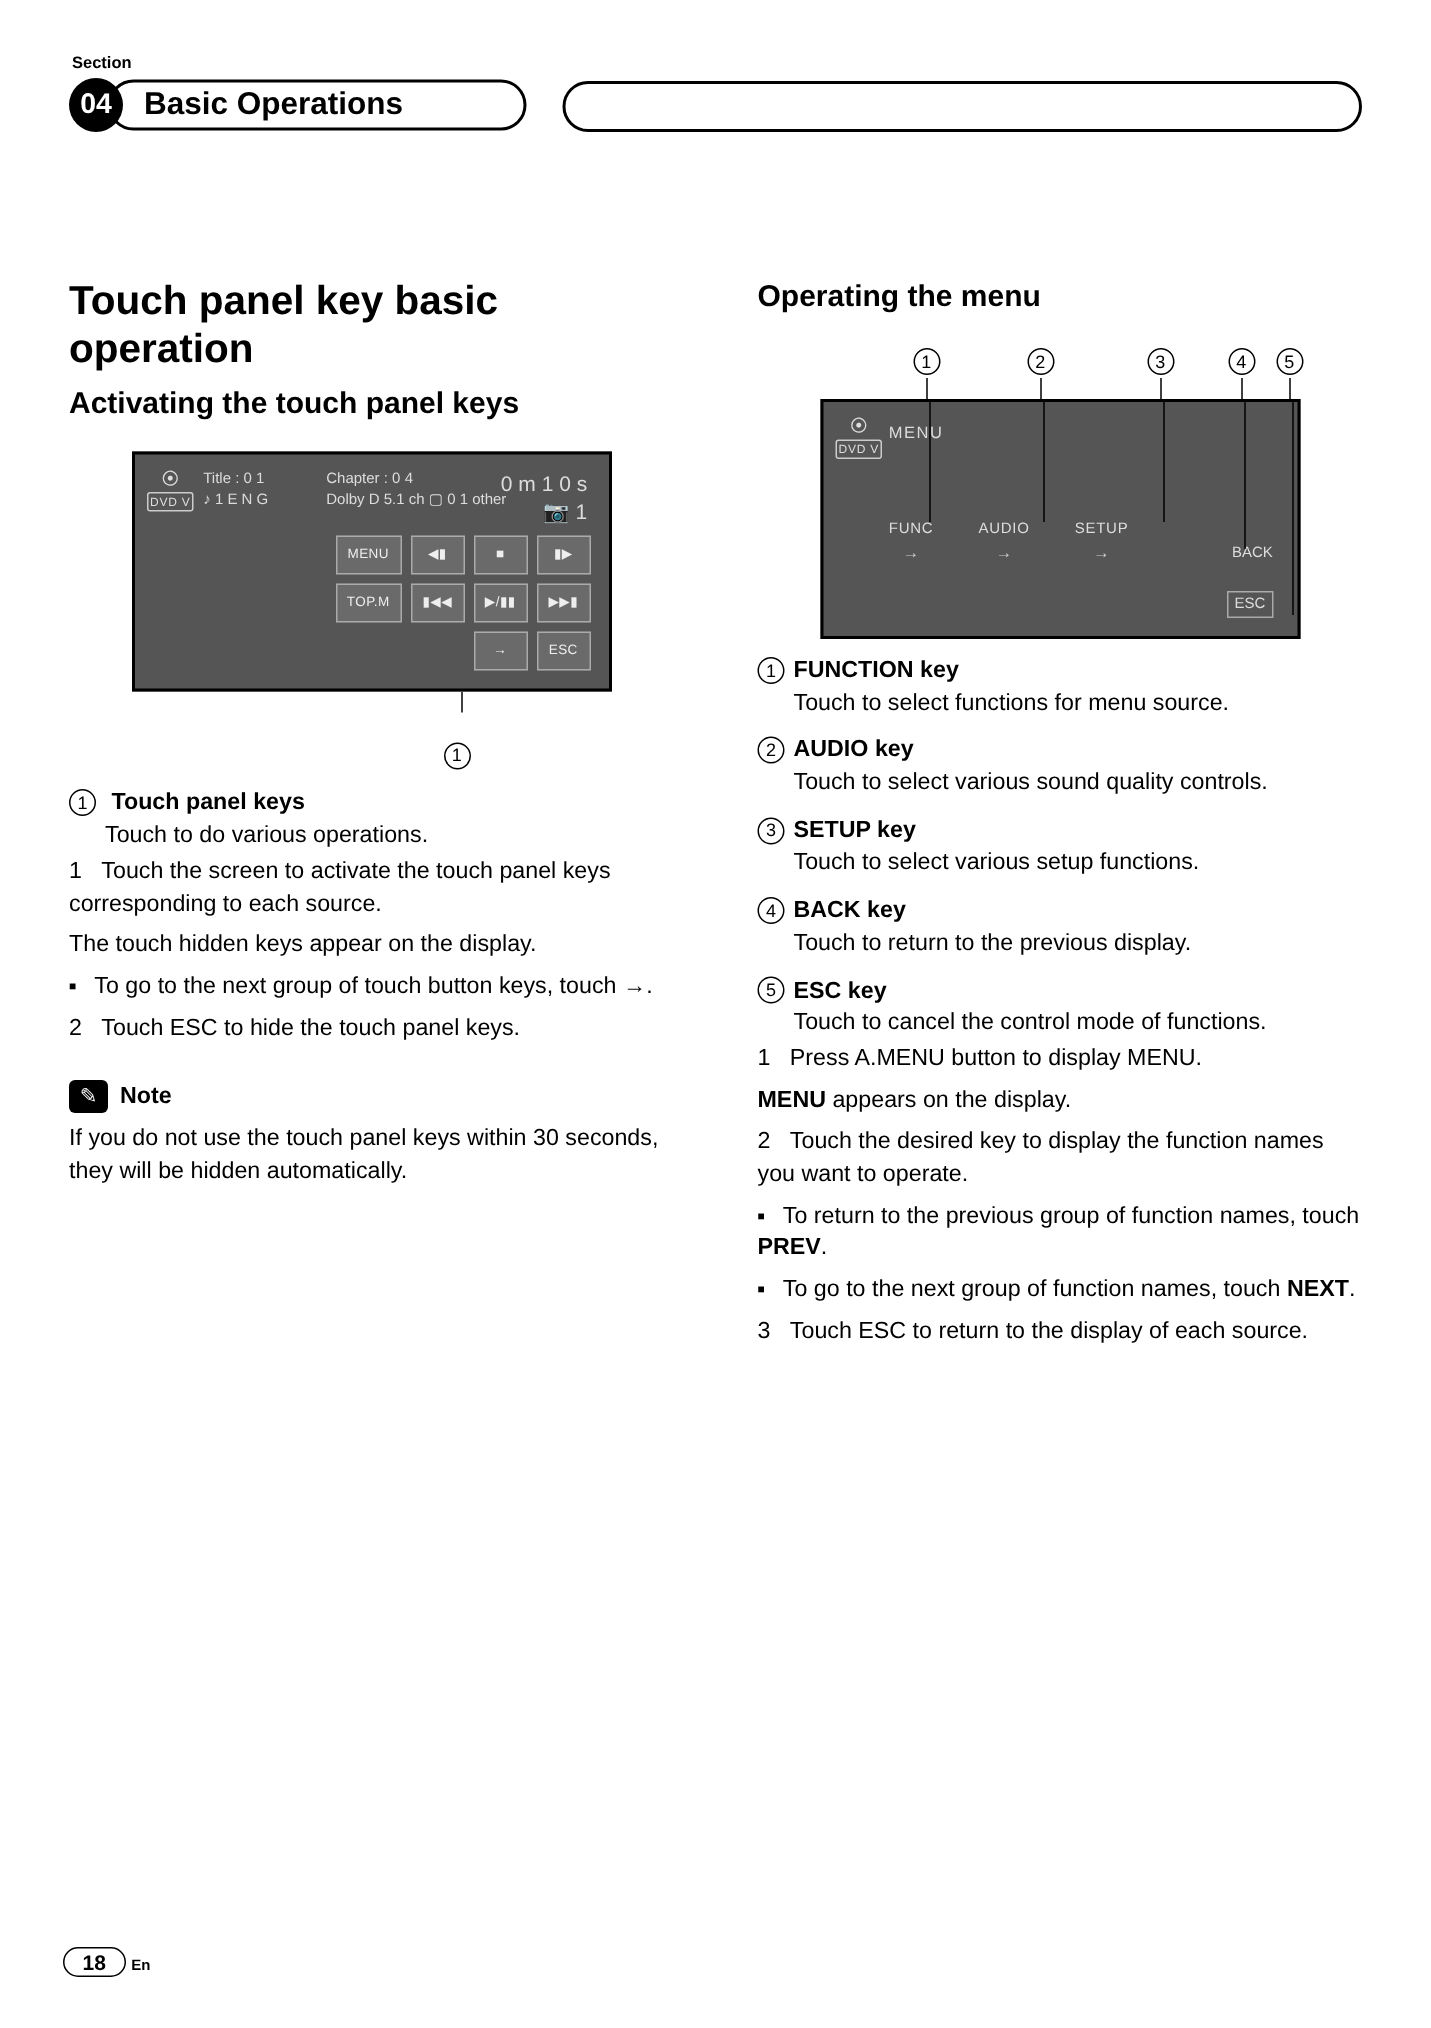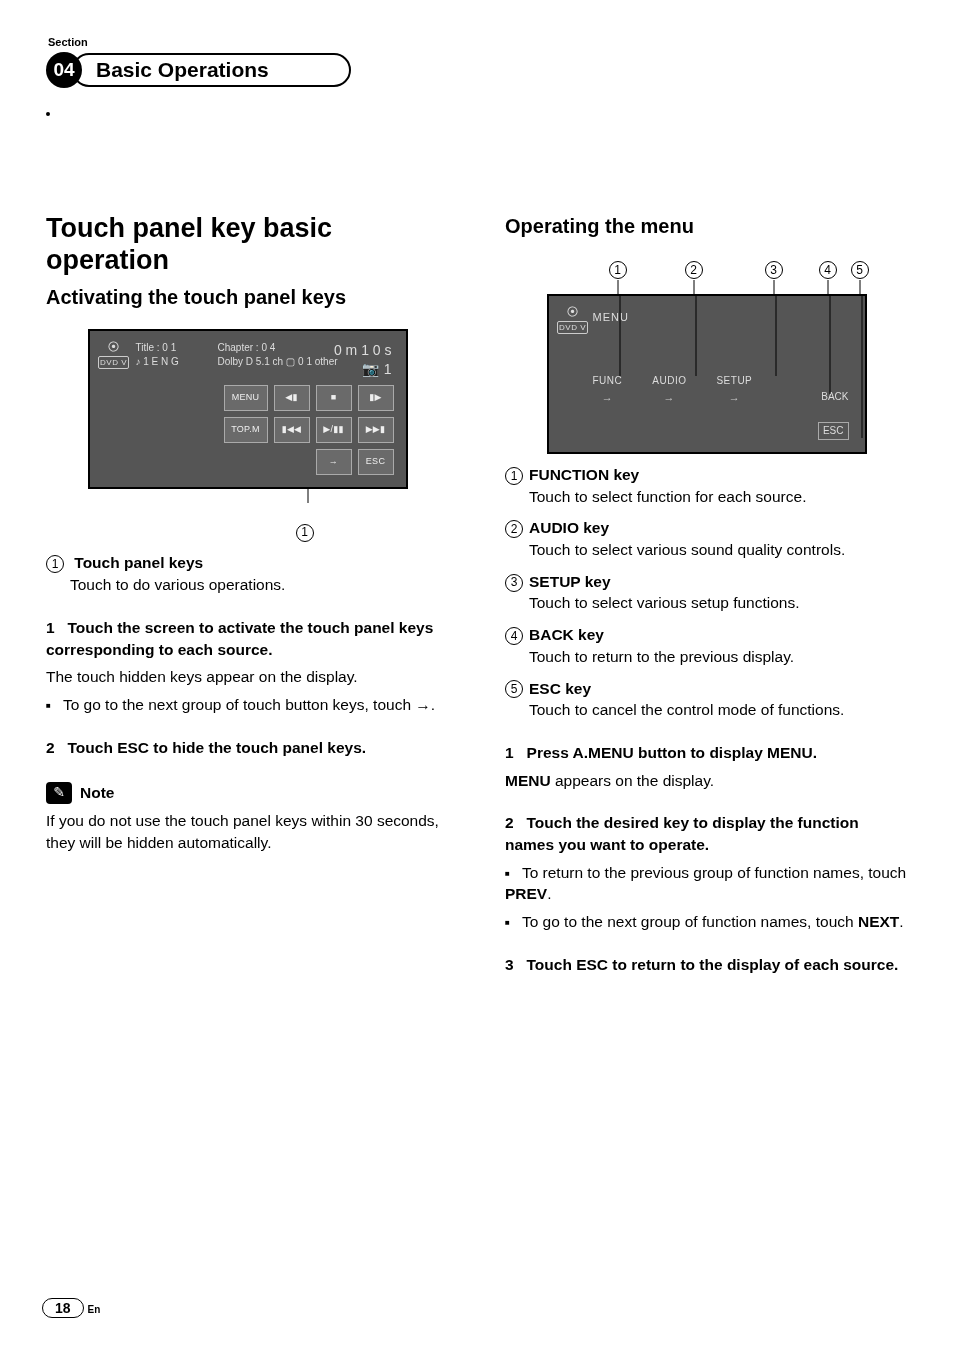--- a/index.html
+++ b/index.html
@@ -1,21 +1,21 @@
 <!DOCTYPE html>
 <html><head>
 <meta charset="utf-8">
 <style>
   * { box-sizing: border-box; }
   body { margin: 0; padding: 0; background: #fff; font-family: Arial, Helvetica, sans-serif; color: #000; width: 954px; }
   .page { width: 954px; height: 1352px; position: relative; padding: 36px 46px 0 46px; }
 
   .section-label { font-size: 11px; font-weight: bold; margin-left: 2px; }
 
-  .header-row { display: flex; align-items: flex-start; gap: 24px; margin-top: 4px; flex-direction: column; }
+  .header-row { display: flex; align-items: flex-end; gap: 24px; margin-top: 4px; }
   .pill-group { display: flex; align-items: center; }
   .num-circle { width: 36px; height: 36px; border-radius: 50%; background: #000; color: #fff; display: flex; align-items: center; justify-content: center; font-weight: bold; font-size: 19px; margin-right: -10px; z-index: 2; }
   .title-pill { border: 2px solid #000; border-radius: 18px; height: 34px; display: flex; align-items: center; padding: 0 80px 0 22px; font-weight: 900; font-size: 21px; }
   .empty-pill { border: 2px solid #000; border-radius: 18px; height: 34px; flex: 1; }
 
   .columns { display: flex; gap: 56px; margin-top: 96px; }
   .col { flex: 1; font-size: 15.5px; line-height: 1.4; }
 
   h1.main { font-size: 27px; font-weight: 900; margin: 0 0 6px 0; line-height: 1.2; }
   h2.sub { font-size: 20px; font-weight: 900; margin: 2px 0 18px 0; }
@@ -33,21 +33,21 @@
 
   .btn-grid { position: absolute; bottom: 12px; right: 12px; display: grid; grid-template-columns: 44px 36px 36px 36px; grid-template-rows: 26px 26px 26px; gap: 6px; }
   .sbtn { border: 1px solid #aaa; background: #6a6a6a; display: flex; align-items: center; justify-content: center; font-size: 9px; color: #eee; letter-spacing: 0.3px; }
 
   .callout-line { stroke: #000; stroke-width: 1; }
   .circ-num { width: 18px; height: 18px; border: 1px solid #000; border-radius: 50%; display: inline-flex; align-items: center; justify-content: center; font-size: 12px; background:#fff; vertical-align: middle; margin-right: 6px; }
 
   p { margin: 6px 0; }
   .item { margin-top: 10px; }
   .item-body { padding-left: 24px; }
-  .step-head { font-weight: bold; margin-top: 21px; }
+  .step-head { font-weight: normal; margin-top: 2px; }
   .bullet-sq::before { content: "■"; font-size: 8px; vertical-align: 2px; margin-right: 8px; color:#000; }
 
   .note-row { display: flex; align-items: center; gap: 8px; margin-top: 24px; }
   .note-icon { width: 26px; height: 22px; background: #000; border-radius: 4px; display: flex; align-items: center; justify-content: center; color: #fff; font-size: 14px; }
 
   .ss2-top { position:absolute; top:14px; left:44px; font-size:11px; letter-spacing:1px; }
   .ss2-buttons { position:absolute; top:78px; left:44px; display:flex; gap:30px; }
   .ss2-btn { font-size:10px; letter-spacing:0.5px; text-align:center; }
   .ss2-arrow { font-size:11px; color:#ccc; display:block; margin-top:2px; }
   .ss2-back { position:absolute; top:94px; right:16px; font-size:10px; }
@@ -182,21 +182,21 @@
             <line x1="71" y1="0" x2="71" y2="80" class="callout-line" stroke="#000"></line>
             <line x1="147" y1="0" x2="147" y2="80" class="callout-line" stroke="#000"></line>
             <line x1="227" y1="0" x2="227" y2="80" class="callout-line" stroke="#000"></line>
             <line x1="281" y1="0" x2="281" y2="98" class="callout-line" stroke="#000"></line>
             <line x1="313" y1="0" x2="313" y2="142" class="callout-line" stroke="#000"></line>
           </svg>
         </div>
       </div>
 
       <div id="right-items">
-          <div class="item"><span class="circ-num">1</span><b>FUNCTION key</b><div class="item-body">Touch to select function for each source.</div></div>
+          <div class="item"><span class="circ-num">1</span><b>FUNCTION key</b><div class="item-body">Touch to select functions for menu source.</div></div>
           <div class="item"><span class="circ-num">2</span><b>AUDIO key</b><div class="item-body">Touch to select various sound quality controls.</div></div>
           <div class="item"><span class="circ-num">3</span><b>SETUP key</b><div class="item-body">Touch to select various setup functions.</div></div>
           <div class="item"><span class="circ-num">4</span><b>BACK key</b><div class="item-body">Touch to return to the previous display.</div></div>
           <div class="item"><span class="circ-num">5</span><b>ESC key</b><div class="item-body">Touch to cancel the control mode of functions.</div></div>
         </div>
 
       <p class="step-head">
         <span>1</span>&nbsp;&nbsp;&nbsp;<span>Press A.MENU button to display MENU.</span>
       </p>
       <p><b>MENU</b><span> appears on the display.</span></p>

